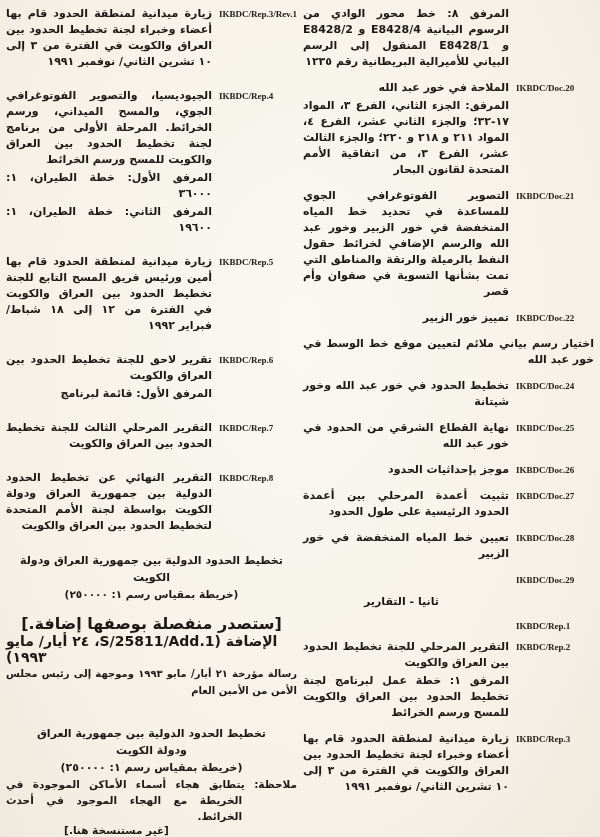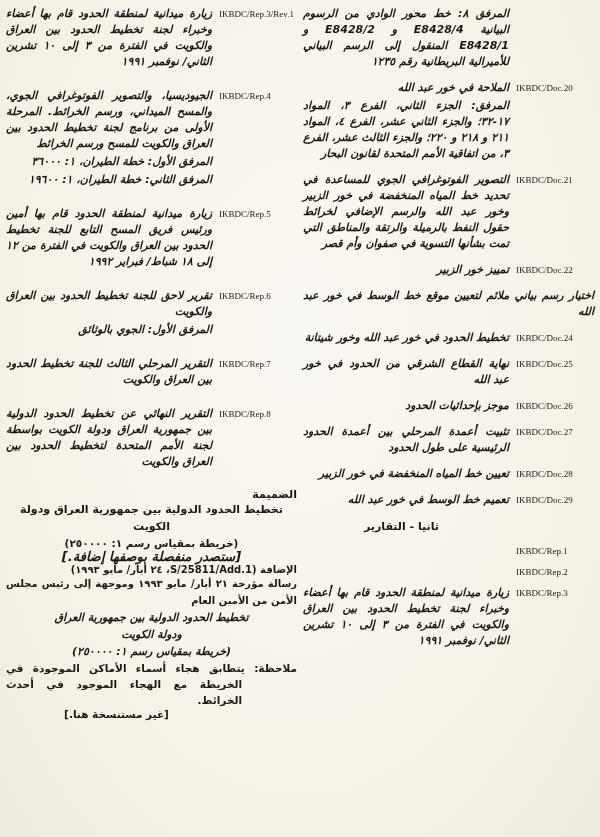--- a/index.html
+++ b/index.html
@@ -9,44 +9,44 @@
     background-image:radial-gradient(ellipse at 50% 40%, #faf8f2 0%, #f5f1e7 70%, #efeadd 100%);
     direction:rtl;display:flex;gap:6px;padding:6px;box-sizing:border-box;
     font-family:"DejaVu Sans",sans-serif;color:#1c1813;overflow:hidden;
   }
   .col{flex:1;min-width:0;}
   .entry{display:flex;gap:7px;}
   .col-right .entry{margin:0 0 8px;}
   .col-left  .entry{margin:0 0 16px;}
   .code{
     flex:0 0 78px;direction:ltr;text-align:left;
-    font-family:"Liberation Serif",serif;font-size:9px;font-weight:400;
+    font-family:"Liberation Serif",serif;font-size:9px;font-weight:700;
     padding-top:3px;color:#24201a;white-space:nowrap;
   }
   .txt{flex:1;min-width:0;}
   .txt p{
     margin:0 0 2px;font-size:11px;font-weight:700;line-height:16px;
-    text-align:justify;text-align-last:right;font-style:italic;
+    text-align:justify;text-align-last:right;
   }
   .sec-h{
     margin:10px 94px 10px 0;font-size:11px;font-weight:700;
     text-align:center;
   }
   .annex p{font-weight:700;margin:0;}
   .annex-h{margin:6px 48px 10px 0;text-align:right;font-size:11px;}
   .c{text-align:center;}
   .annex .title{font-size:11px;line-height:17px;margin-bottom:2px;}
   .annex .scale{font-size:10.5px;}
-  .annex .issue{font-size:13px;font-style:italic;}
-  .add-h{margin:24px 40px 0 0;text-align:right;font-size:10px;}
+  .annex .issue{margin-top:14px;font-size:16px;}
+  .add-h{margin:24px 40px 0 0;text-align:left;font-size:14px;}
   .letter{
     margin:28px 40px 0 0;font-size:10px;line-height:17px;
     text-align:justify;text-align-last:right;
   }
-  .title2{font-style:italic;}
+  .title2{margin-top:26px;}
   .title2 p{font-size:11px;line-height:17px;}
   .note{
     margin:34px 0 0;font-size:10.5px;line-height:16px;
     text-align:justify;text-align-last:right;
     padding-right:55px;text-indent:-55px;
   }
   .notrepro{margin-top:2px;font-size:10.5px;text-align:center;padding-right:70px;}
 </style>
 </head>
 <body>
@@ -110,30 +110,31 @@
           </div>
         </div>
         <div class="entry">
           <div class="code">IKBDC/Doc.28</div>
           <div class="txt">
             <p>تعيين خط المياه المنخفضة في خور الزبير</p>
           </div>
         </div>
         <div class="entry">
           <div class="code">IKBDC/Doc.29</div>
-          <div class="txt">
-            <p>تعميم خط الوسط في خور عبد الله</p>
-          </div>
         </div>
         <p class="sec-h">ثانيا - التقارير</p>
         <div class="entry">
           <div class="code">IKBDC/Rep.1</div>
         </div>
         <div class="entry">
           <div class="code">IKBDC/Rep.2</div>
+          <div class="txt">
+            <p>التقرير المرحلي للجنة تخطيط الحدود بين العراق والكويت</p>
+            <p>المرفق ١: خطة عمل لبرنامج لجنة تخطيط الحدود بين العراق والكويت للمسح ورسم الخرائط</p>
+          </div>
         </div>
         <div class="entry">
           <div class="code">IKBDC/Rep.3</div>
           <div class="txt">
             <p>زيارة ميدانية لمنطقة الحدود قام بها أعضاء وخبراء لجنة تخطيط الحدود بين العراق والكويت في الفترة من ٣ إلى ١٠ تشرين الثاني/ نوفمبر ١٩٩١</p>
           </div>
         </div>
       </div>
   </div>
 
@@ -156,39 +157,38 @@
         <div class="entry">
           <div class="code">IKBDC/Rep.5</div>
           <div class="txt">
             <p>زيارة ميدانية لمنطقة الحدود قام بها أمين ورئيس فريق المسح التابع للجنة تخطيط الحدود بين العراق والكويت في الفترة من ١٢ إلى ١٨ شباط/ فبراير ١٩٩٢</p>
           </div>
         </div>
         <div class="entry">
           <div class="code">IKBDC/Rep.6</div>
           <div class="txt">
             <p>تقرير لاحق للجنة تخطيط الحدود بين العراق والكويت</p>
-            <p>المرفق الأول: الجوي بالوثائق</p>
+            <p>المرفق الأول: قائمة لبرنامج</p>
           </div>
         </div>
         <div class="entry">
           <div class="code">IKBDC/Rep.7</div>
           <div class="txt">
             <p>التقرير المرحلي الثالث للجنة تخطيط الحدود بين العراق والكويت</p>
           </div>
         </div>
         <div class="entry">
           <div class="code">IKBDC/Rep.8</div>
           <div class="txt">
             <p>التقرير النهائي عن تخطيط الحدود الدولية بين جمهورية العراق ودولة الكويت بواسطة لجنة الأمم المتحدة لتخطيط الحدود بين العراق والكويت</p>
           </div>
         </div>
       </div>
 
     <div class="annex">
-      <p class="annex-h">الضميمة</p>
       <p class="c title">تخطيط الحدود الدولية بين جمهورية العراق ودولة الكويت</p>
       <p class="c scale">(خريطة بمقياس رسم ١: ٢٥٠٠٠٠)</p>
       <p class="c issue">[ستصدر منفصلة بوصفها إضافة.]</p>
 
       <p class="add-h">الإضافة (S/25811/Add.1، ٢٤ أيار/ مايو ١٩٩٣)</p>
       <p class="letter">رسالة مؤرخة ٢١ أيار/ مايو ١٩٩٣ وموجهة إلى رئيس مجلس الأمن من الأمين العام</p>
 
       <div class="c title2">
         <p>تخطيط الحدود الدولية بين جمهورية العراق</p>
         <p>ودولة الكويت</p>

